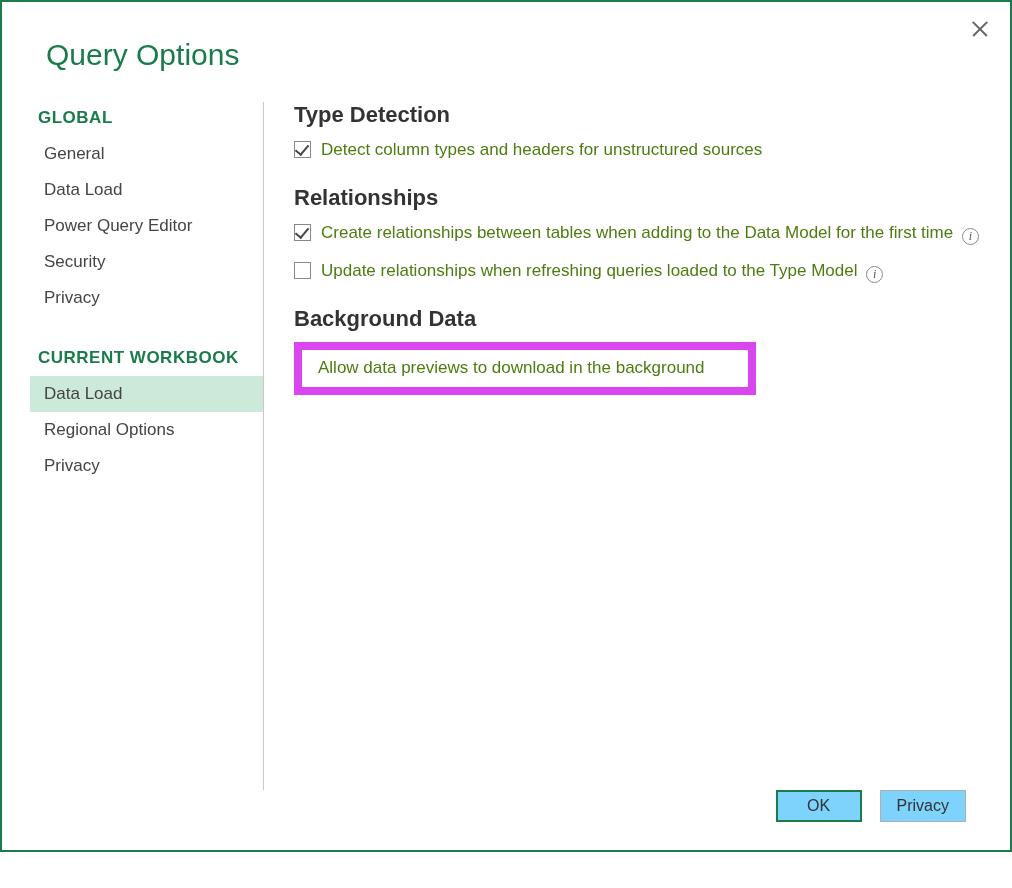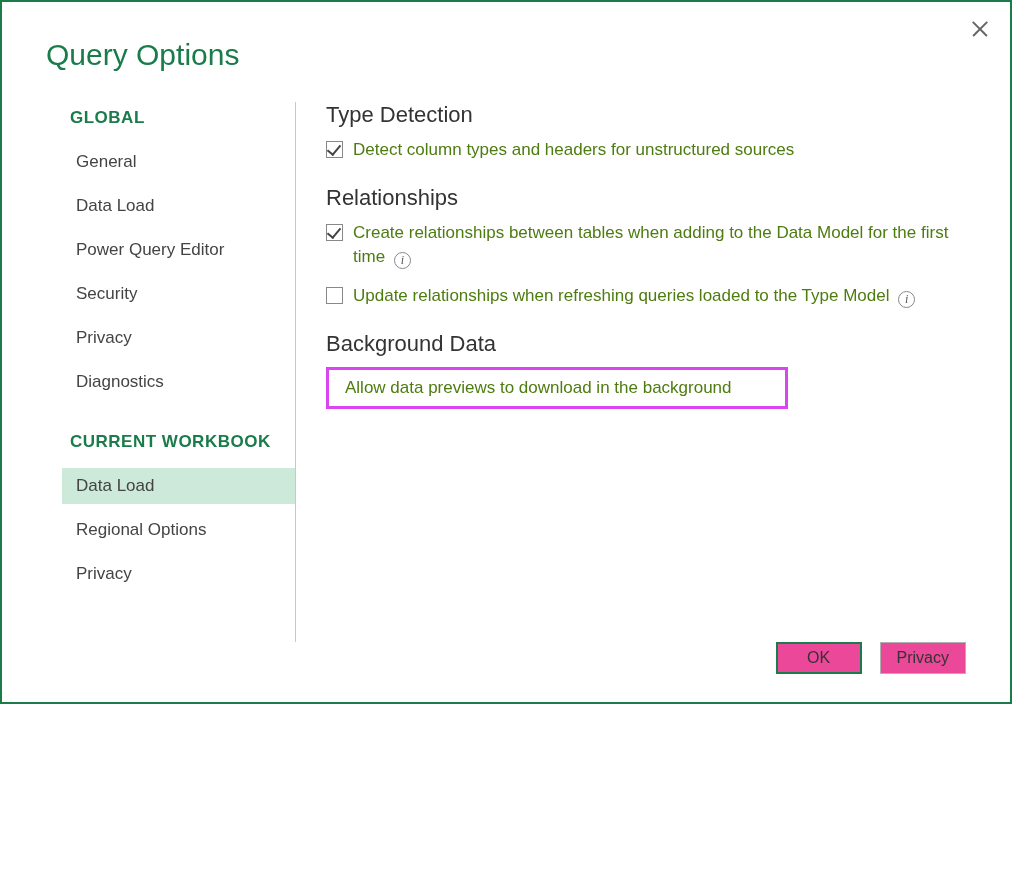--- a/index.html
+++ b/index.html
@@ -8,21 +8,21 @@
       padding: 0;
     }
     body {
       font-family: "Segoe UI", Tahoma, sans-serif;
       font-size: 16px;
       color: #444;
       background: #fff;
     }
     .dialog {
       width: 1012px;
-      height: 704px;
+      height: 852px;
       border: 2px solid #1a7b4b;
       position: relative;
       display: flex;
       flex-direction: column;
     }
     .close-x {
       position: absolute;
       top: 16px;
       right: 20px;
       width: 20px;
@@ -44,21 +44,21 @@
     .title {
       color: #1a7b4b;
       font-size: 30px;
       font-weight: 300;
       padding: 36px 44px 10px;
     }
 
     .body {
       flex: 1;
       display: flex;
-      padding: 20px 60px 0;
+      padding: 20px 28px 0;
       min-height: 0;
     }
 
     .sidebar {
       width: 234px;
       border-right: 1px solid #c8c8c8;
     }
 
     .section-header {
       color: #1a7b4b;
@@ -69,35 +69,34 @@
     }
     .section-header.spaced {
       padding-top: 32px;
     }
 
     .nav-item {
       font-size: 17px;
       color: #444;
       padding: 8px 14px;
       cursor: pointer;
-      margin-top: 8px;
     }
     .nav-item.active {
       background: #cce9da;
     }
 
     .content {
       flex: 1;
       padding: 0 0 0 30px;
     }
 
     .group-title {
       font-size: 22px;
       color: #333;
-      font-weight: 400;
+      font-weight: 700;
       margin: 0 0 10px;
     }
     .group {
       margin-bottom: 22px;
     }
     .opt {
       display: flex;
       align-items: flex-start;
       gap: 10px;
       margin-bottom: 14px;
@@ -139,40 +138,40 @@
       text-align: center;
       vertical-align: -2px;
       margin-left: 4px;
       color: #555;
       font-style: italic;
       font-family: Georgia, serif;
     }
     .info::before { content: "i"; }
 
     .highlight-row {
-      border: 3px solid #d946ef;
+      border: 8px solid #d946ef;
       padding: 6px 10px 6px 6px;
       display: flex;
       align-items: flex-start;
       gap: 10px;
       width: 462px;
       text-align: center;
     }
 
     .footer {
       display: flex;
       justify-content: flex-end;
       gap: 18px;
       padding: 0 44px 28px;
     }
     .btn {
       min-width: 86px;
       height: 32px;
       border: 1px solid #b0b0b0;
-      background: #ec4899;
+      background: #7dd3fc;
       font-size: 16px;
       color: #333;
       cursor: pointer;
       padding: 0 16px;
     }
     .btn.primary {
       border: 2px solid #1a7b4b;
     }
   </style>
 </head>
@@ -185,21 +184,20 @@
 
   <div class="body">
 
     <div class="sidebar">
       <div class="section-header">GLOBAL</div>
       <div class="nav-item">General</div>
       <div class="nav-item">Data Load</div>
       <div class="nav-item">Power Query Editor</div>
       <div class="nav-item">Security</div>
       <div class="nav-item">Privacy</div>
-      <div class="nav-item">Diagnostics</div>
 
       <div class="section-header spaced">CURRENT WORKBOOK</div>
       <div class="nav-item active">Data Load</div>
       <div class="nav-item">Regional Options</div>
       <div class="nav-item">Privacy</div>
     </div>
 
     <div class="content">
 
       <div class="group">

